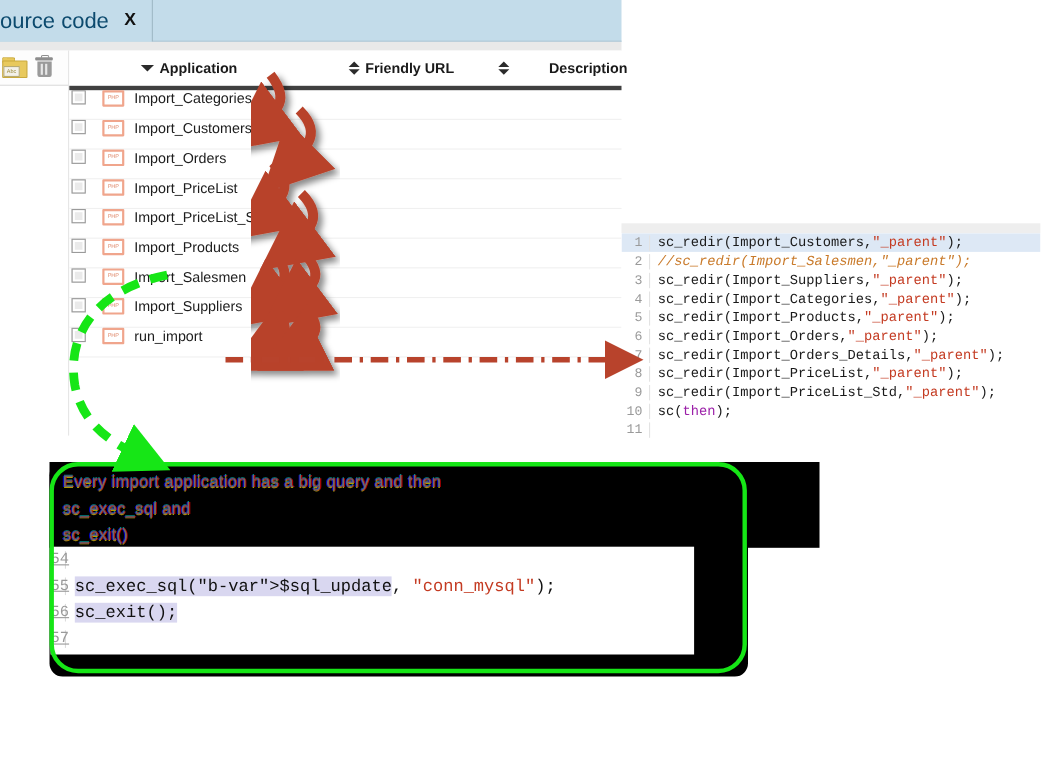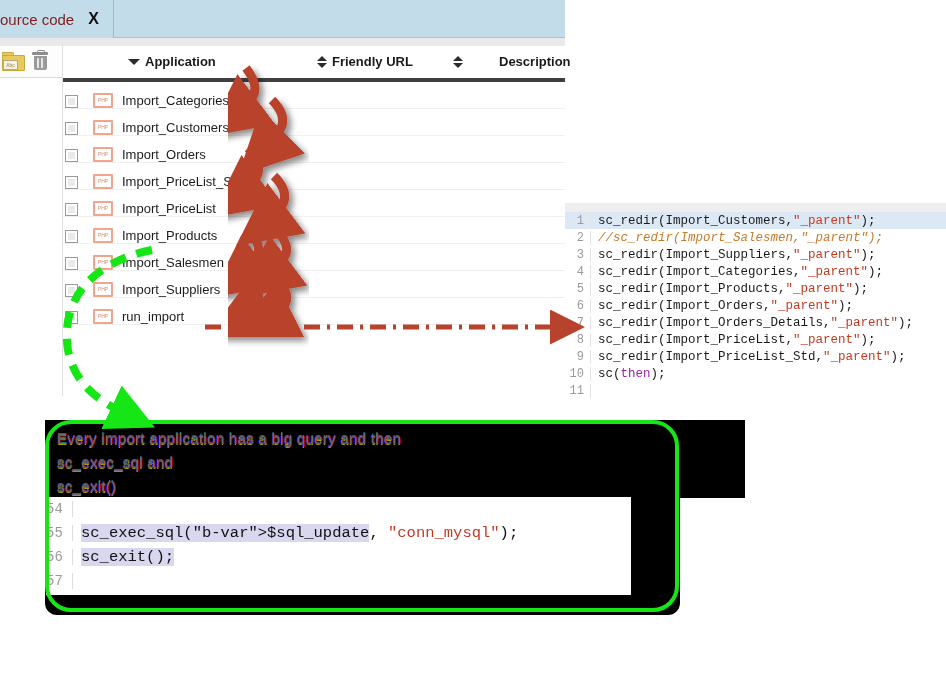--- a/index.html
+++ b/index.html
@@ -21,21 +21,21 @@
     box-sizing:border-box;
   }
   .tab{
     position:absolute;left:-12px;top:0;height:38px;
     display:flex;align-items:center;gap:14px;
     padding:0 14px 0 12px;
     background:#c3dcea;
     border-right:1px solid #9fb8c6;
     box-sizing:border-box;
   }
-  .tab-label{font-size:15px;color:#7f1d1d;white-space:nowrap;}
+  .tab-label{font-size:20px;color:#0c4a6e;white-space:nowrap;}
   .tab-close{font-size:16px;font-weight:bold;color:#111;cursor:pointer;}
 
   
   .subbar{
     position:absolute;left:0;top:38px;width:565px;height:8px;
     background:#e9e9e9;
   }
 
   
   .toolbar{
@@ -96,21 +96,21 @@
   .sort-down{
     width:0;height:0;border-left:6px solid transparent;border-right:6px solid transparent;
     border-top:6px solid #2b2b2b;display:inline-block;
   }
   .sort-both{display:inline-flex;flex-direction:column;gap:2px;}
   .sort-both i{display:block;width:0;height:0;border-left:5px solid transparent;border-right:5px solid transparent;}
   .sort-both i.up{border-bottom:5px solid #2b2b2b;}
   .sort-both i.dn{border-top:5px solid #2b2b2b;}
 
   .row{
-    position:relative;height:26px;display:flex;align-items:flex-end;
+    position:relative;height:26px;display:flex;align-items:flex-start;
     font-size:13px;color:#1c1c1c;
     border-bottom:1px solid #f0f0f0;
   }
   .cb{
     width:13px;height:13px;margin-left:2px;
     background:#eaeaea;border:1px solid #9a9a9a;
     box-shadow:inset 0 0 0 2px #ffffff;
     box-sizing:border-box;cursor:pointer;flex:none;
   }
   .php-ic{
@@ -171,24 +171,25 @@
 
   .code-bottom{
     position:absolute;left:46px;top:497px;width:585px;height:98px;
     background:#ffffff;
     font-family:"Liberation Mono", monospace;
     font-size:15.5px;
     overflow:hidden;
   }
   .cb-line{display:flex;height:24px;align-items:center;}
   .cb-num{
-    width:27px;text-align:left;padding-right:6px;
+    width:14px;text-align:left;padding-right:6px;
     color:#9a9a9a;font-size:14px;flex:none;
     border-right:1px solid #dcdcdc;box-sizing:border-box;
     background:#ffffff;
+    text-decoration:underline;
   }
   .cb-txt{padding-left:8px;white-space:pre;color:#111;}
   .cb-txt .sel{background:#d9d7f0;}
   .b-str{color:#c43b22;}
 
   
   .green-box{
     position:absolute;left:45px;top:420px;width:634px;height:192px;
     border:4px solid #16e616;border-radius:26px;
     box-sizing:border-box;pointer-events:none;
@@ -270,28 +271,28 @@
           <span class="php-ic">
             <span>PHP</span>
           </span>
           <span class="row-label">Import_Orders</span>
         </div>
         <div class="row">
           <span class="cb"></span>
           <span class="php-ic">
             <span>PHP</span>
           </span>
+          <span class="row-label">Import_PriceList</span>
+        </div>
+        <div class="row">
+          <span class="cb"></span>
+          <span class="php-ic">
+            <span>PHP</span>
+          </span>
           <span class="row-label">Import_PriceList_Std</span>
-        </div>
-        <div class="row">
-          <span class="cb"></span>
-          <span class="php-ic">
-            <span>PHP</span>
-          </span>
-          <span class="row-label">Import_PriceList</span>
         </div>
         <div class="row">
           <span class="cb"></span>
           <span class="php-ic">
             <span>PHP</span>
           </span>
           <span class="row-label">Import_Products</span>
         </div>
         <div class="row">
           <span class="cb"></span>

